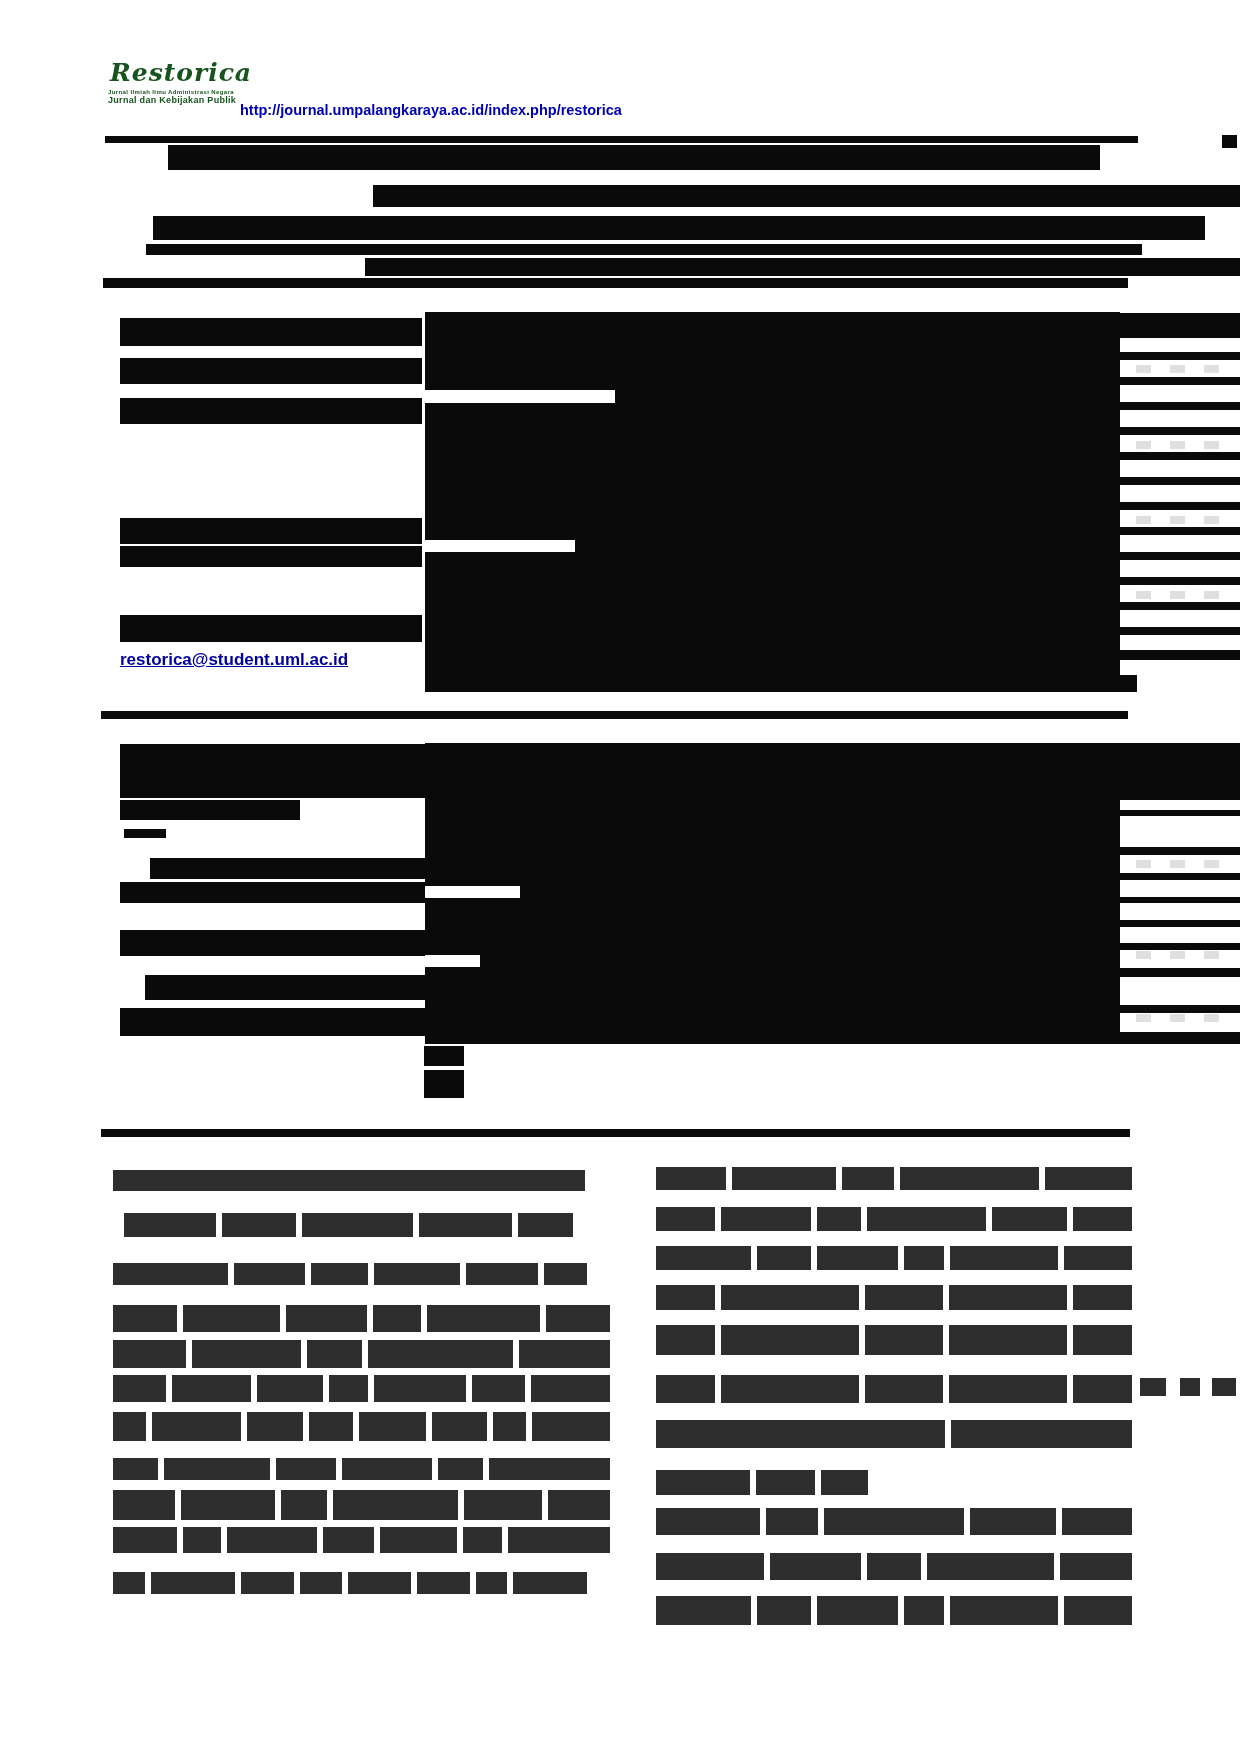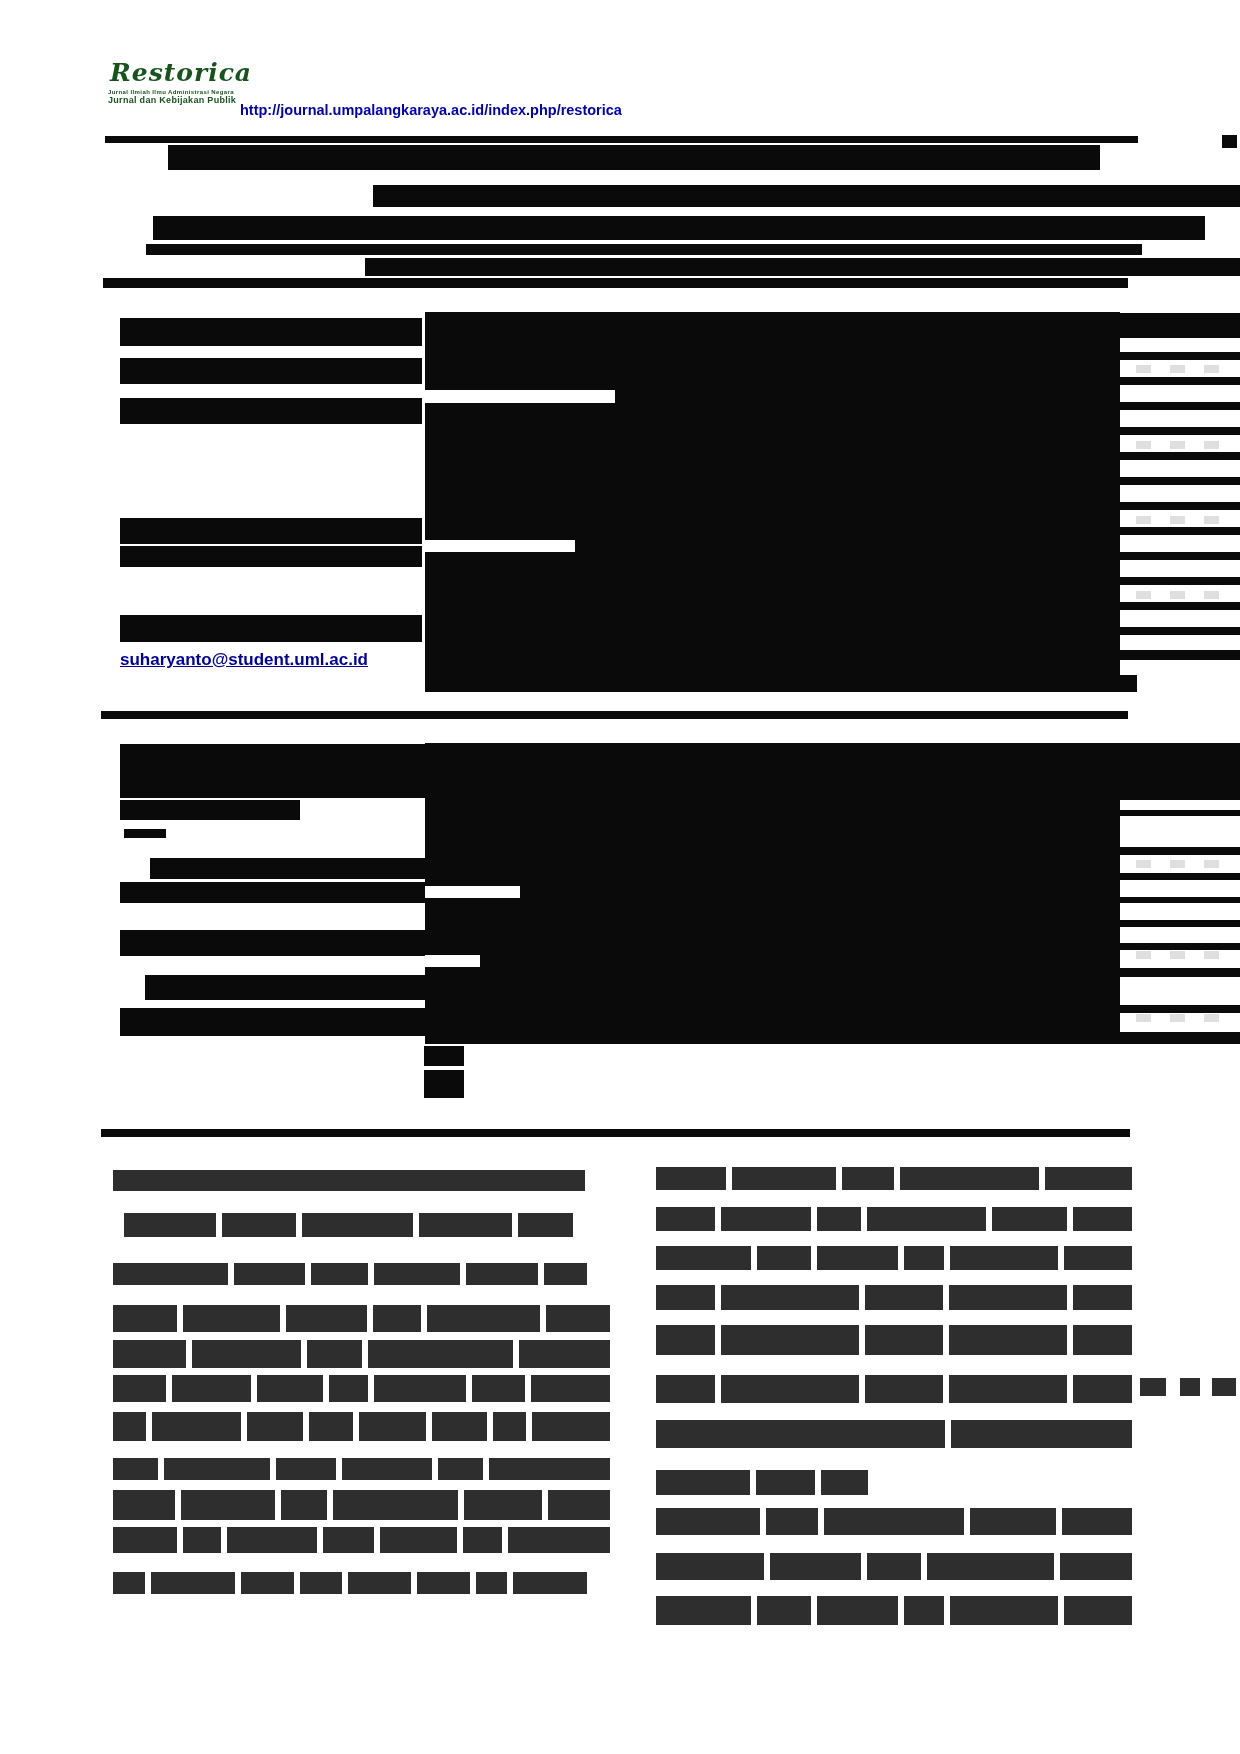--- a/index.html
+++ b/index.html
@@ -48,21 +48,21 @@
 <div id="page" style="width: 1240px; height: 1754px; background: rgb(255, 255, 255);">
 
   <div>
     <div id="logo-title" style="color: rgb(23, 84, 29);">Restorica</div>
     <div id="logo-sub1" style="color: rgb(23, 84, 29);">Jurnal Ilmiah Ilmu Administrasi Negara</div>
     <div id="logo-sub2" style="color: rgb(23, 84, 29);">Jurnal dan Kebijakan Publik</div>
   </div>
 
   <a id="journal-url" href="#" style="color: rgb(0, 0, 180);">http://journal.umpalangkaraya.ac.id/index.php/restorica</a>
 
-  <a id="author-email" href="#" style="color: rgb(0, 0, 158);">suharyanto@student.uml.ac.id</a>
+  <a id="author-email" href="#" style="color: rgb(0, 0, 158);">restorica@student.uml.ac.id</a>
 
   <div id="redaction-layer">
       <div class="bar" style="background: rgb(10, 10, 10); left: 105px; top: 136px; width: 1033px; height: 7px;"></div>
       <div class="bar" style="background: rgb(10, 10, 10); left: 1222px; top: 135px; width: 15px; height: 13px;"></div>
       <div class="bar" style="background: rgb(10, 10, 10); left: 168px; top: 145px; width: 932px; height: 25px;"></div>
       <div class="bar" style="background: rgb(10, 10, 10); left: 373px; top: 185px; width: 867px; height: 22px;"></div>
       <div class="bar" style="background: rgb(10, 10, 10); left: 153px; top: 216px; width: 1052px; height: 24px;"></div>
       <div class="bar" style="background: rgb(10, 10, 10); left: 146px; top: 244px; width: 996px; height: 11px;"></div>
       <div class="bar" style="background: rgb(10, 10, 10); left: 365px; top: 258px; width: 875px; height: 18px;"></div>
       <div class="bar" style="background: rgb(10, 10, 10); left: 103px; top: 278px; width: 1025px; height: 10px;"></div>

